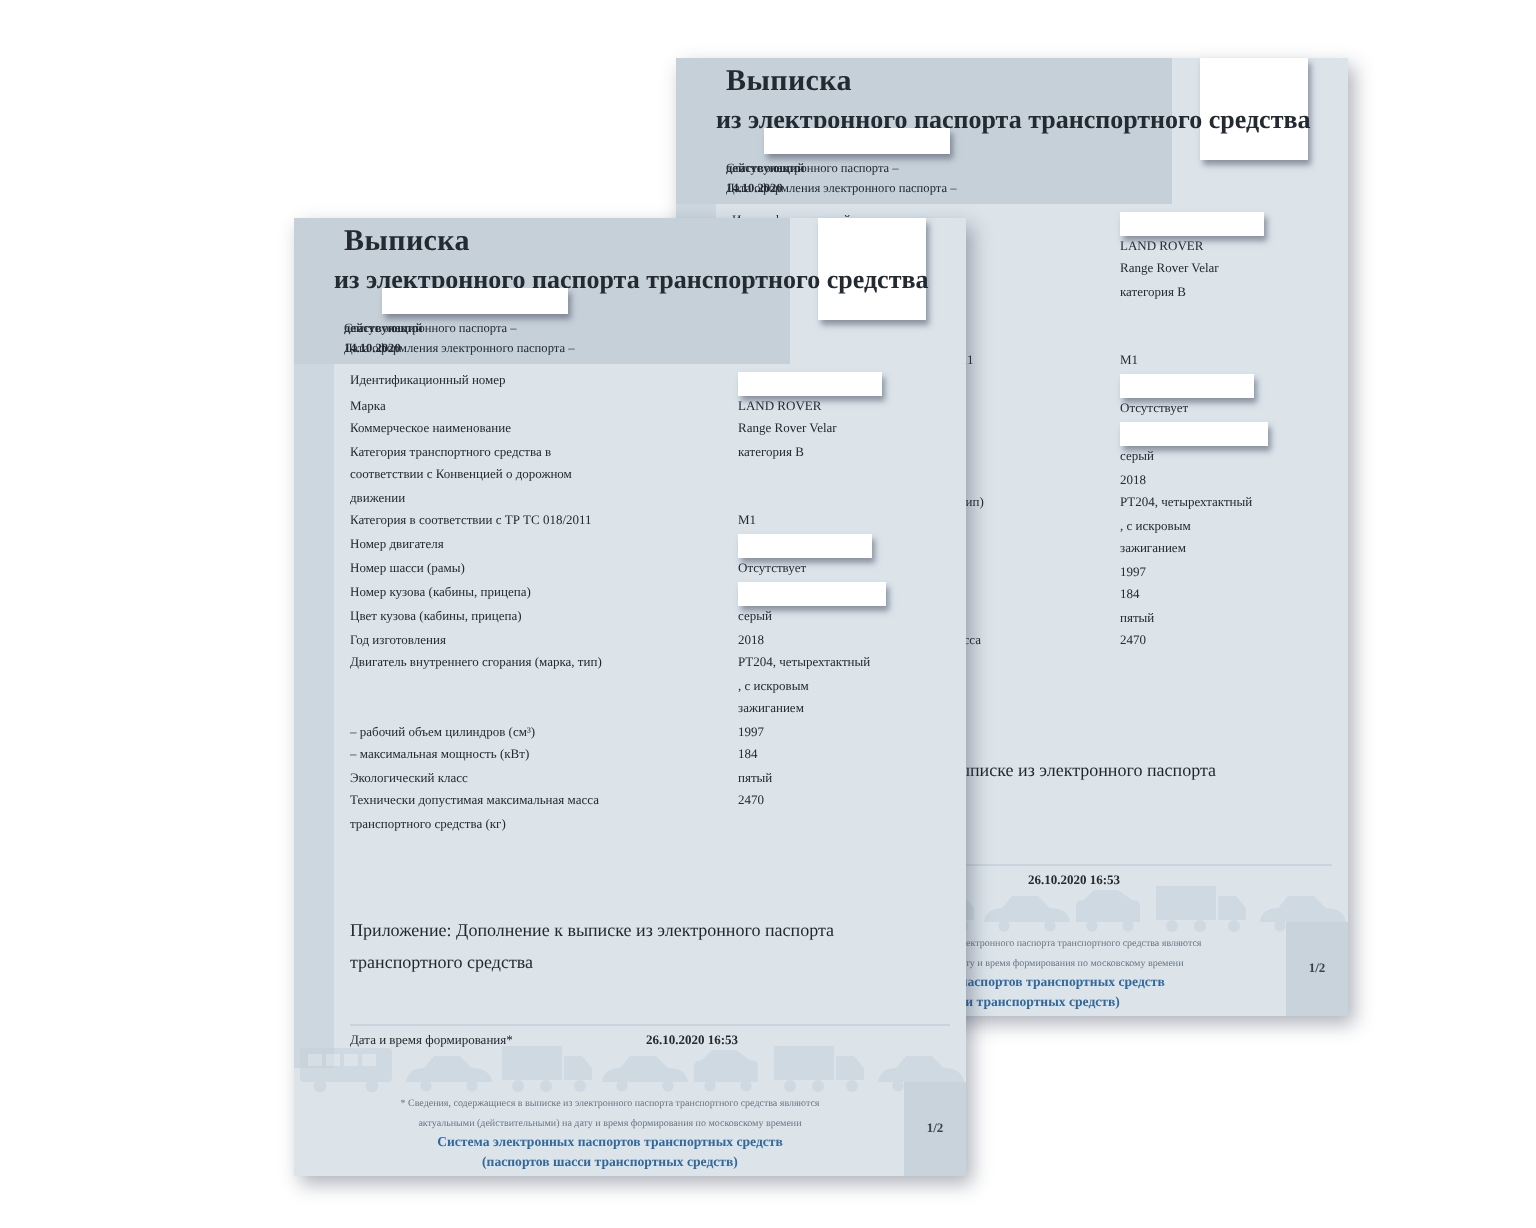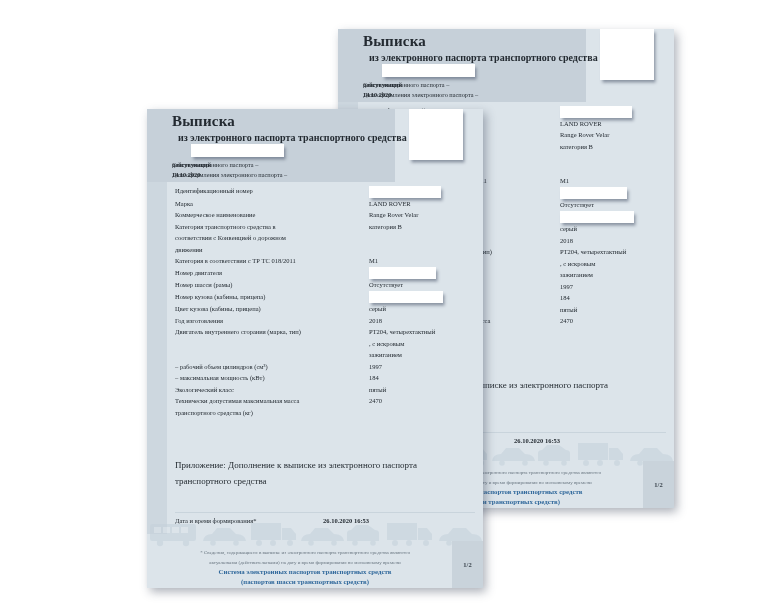--- a/index.html
+++ b/index.html
@@ -9,21 +9,21 @@
        box-shadow:3px 4px 9px rgba(45,55,75,.38);}
   .doc-back{left:338px;top:29px;z-index:1;}
   .doc-front{left:147px;top:109px;z-index:2;}
   .doc *{position:absolute;box-sizing:border-box;}
   .band{left:0;top:0;width:248px;height:73px;background:#c6d0d9;}
   .strip{left:0;top:73px;width:20px;height:352px;background:#cdd7df;}
   .redact{background:#ffffff;box-shadow:1.5px 2.5px 3px rgba(55,65,90,.5);}
   .qr{left:262px;top:0;width:54px;height:51px;}
   .hdr-redact{left:44px;top:35px;width:93px;height:13px;}
   .title{left:25px;top:4px;margin:0;font-size:15px;line-height:17px;font-weight:bold;letter-spacing:.2px;white-space:nowrap;}
-  .subtitle{left:31px;top:23px;font-size:10px;font-weight:bold;white-space:nowrap;}
+  .subtitle{left:20px;top:23px;font-size:13px;font-weight:bold;white-space:nowrap;}
   .status-line{left:25px;top:52px;font-size:6.3px;white-space:nowrap;}
   .date-line{left:25px;top:61.5px;font-size:6.3px;white-space:nowrap;}
   .status-line b,.date-line b{position:static;}
   .rows{left:28px;top:76px;width:300px;font-size:6.5px;line-height:11.5px;}
   .rows .row{position:relative;display:flex;}
   .rows .lab{position:relative;width:166px;flex:none;margin-right:28px;}
   .rows .lab div{position:relative;white-space:nowrap;}
   .rows .val{position:relative;flex:1;}
   .rows .val div{position:relative;white-space:nowrap;}
   .val-redact{position:relative;height:12px;margin-top:0.5px;}

